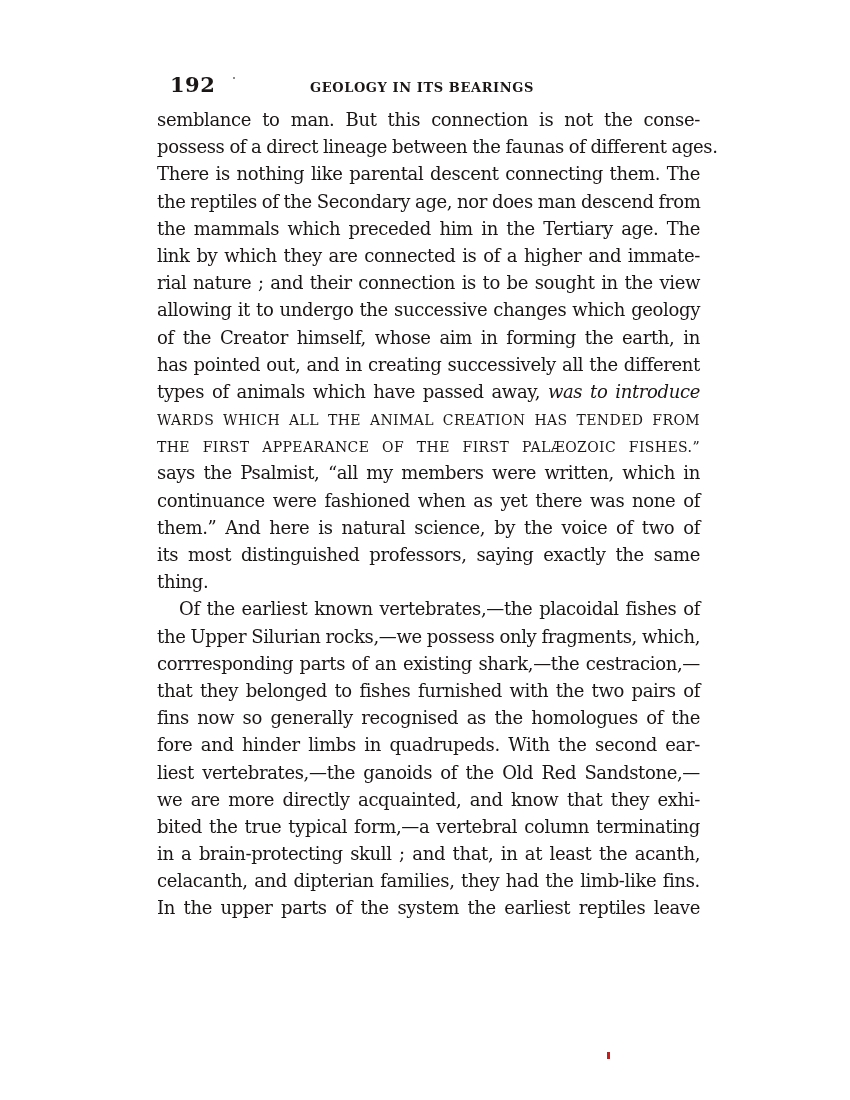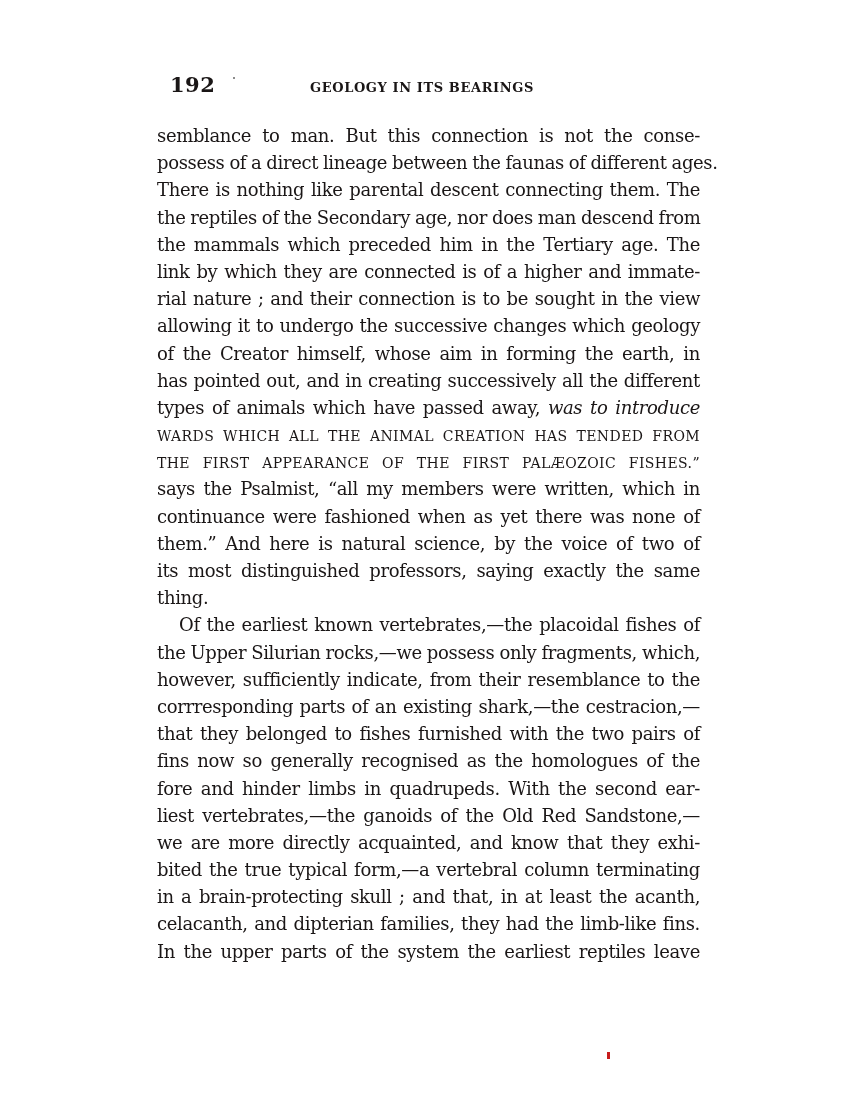--- a/index.html
+++ b/index.html
@@ -45,21 +45,21 @@
       left: 155px;
       top: 8px;
       font-family: "DejaVu Serif", serif;
       font-weight: bold;
       font-size: 13px;
       letter-spacing: 0.6px;
     }
     .body-text {
       position: absolute;
       left: 157px;
-      top: 122px;
+      top: 106px;
       width: 543px;
     }
     .line {
       height: 27.2px;
       line-height: 27.2px;
       font-size: 18px;
       white-space: nowrap;
       text-align: justify;
       text-align-last: justify;
       letter-spacing: -0.35px;
@@ -119,21 +119,20 @@
   </div>
 
   <div class="line">says the Psalmist, “all my members were written, which in</div>
   <div class="line">continuance were fashioned when as yet there was none of</div>
   <div class="line">them.”   And here is natural science, by the voice of two of</div>
   <div class="line">its most distinguished professors, saying exactly the same</div>
   <div class="line last">thing.</div>
 
   <div class="line indent">Of the earliest known vertebrates,—the placoidal fishes of</div>
   <div class="line">the Upper Silurian rocks,—we possess only fragments, which,</div>
-  <div class="line">however, sufficiently indicate, from their resemblance to the</div>
   <div class="line">corrresponding parts of an existing shark,—the cestracion,—</div>
   <div class="line">that they belonged to fishes furnished with the two pairs of</div>
   <div class="line">fins now so generally recognised as the homologues of the</div>
   <div class="line">fore and hinder limbs in quadrupeds.   With the second ear-</div>
   <div class="line">liest vertebrates,—the ganoids of the Old Red Sandstone,—</div>
   <div class="line">we are more directly acquainted, and know that they exhi-</div>
   <div class="line">bited the true typical form,—a vertebral column terminating</div>
   <div class="line">in a brain-protecting skull ; and that, in at least the acanth,</div>
   <div class="line">celacanth, and dipterian families, they had the limb-like fins.</div>
   <div class="line">In the upper parts of the system the earliest reptiles leave</div>

